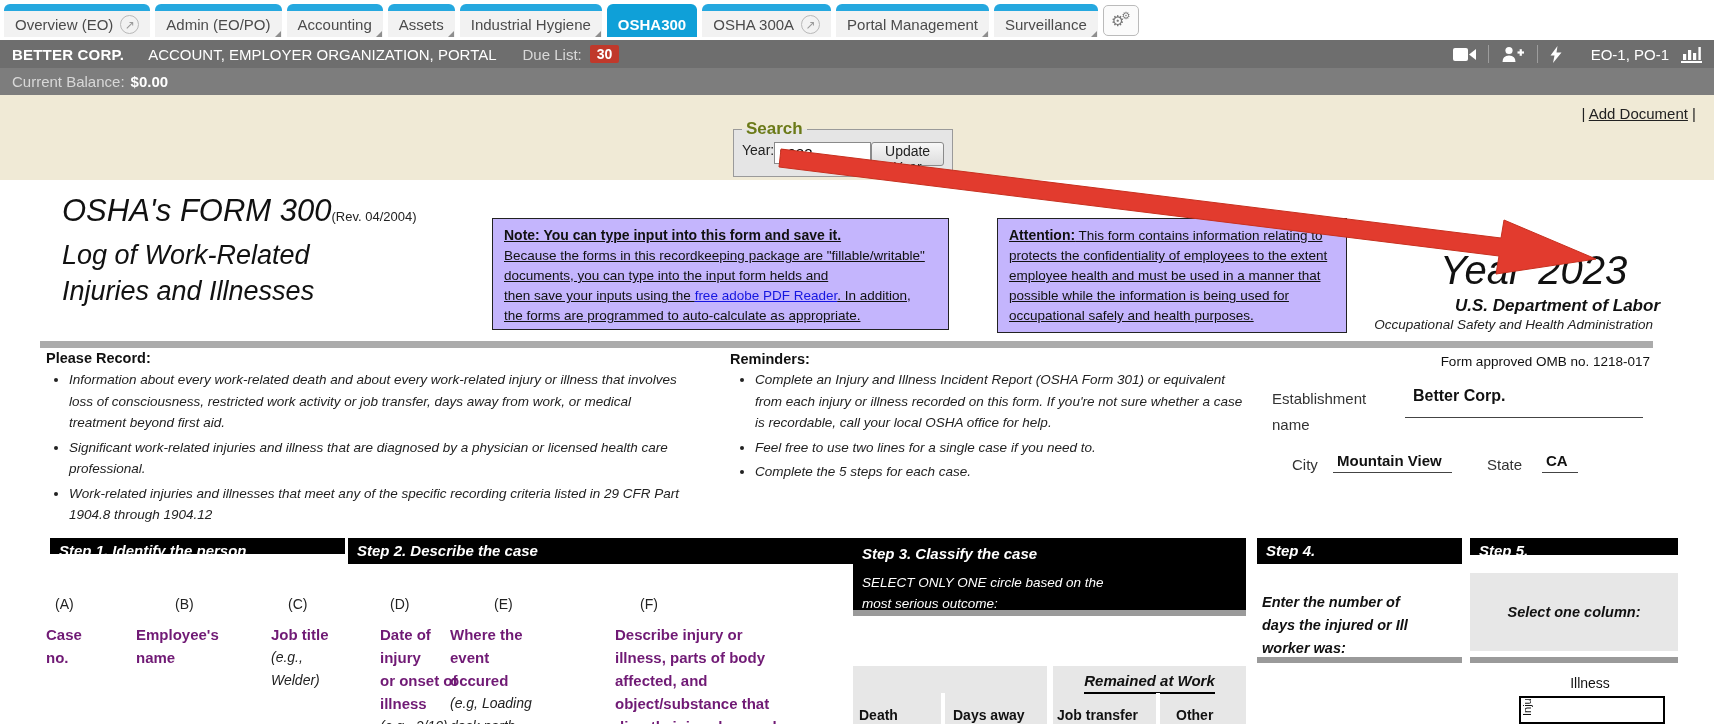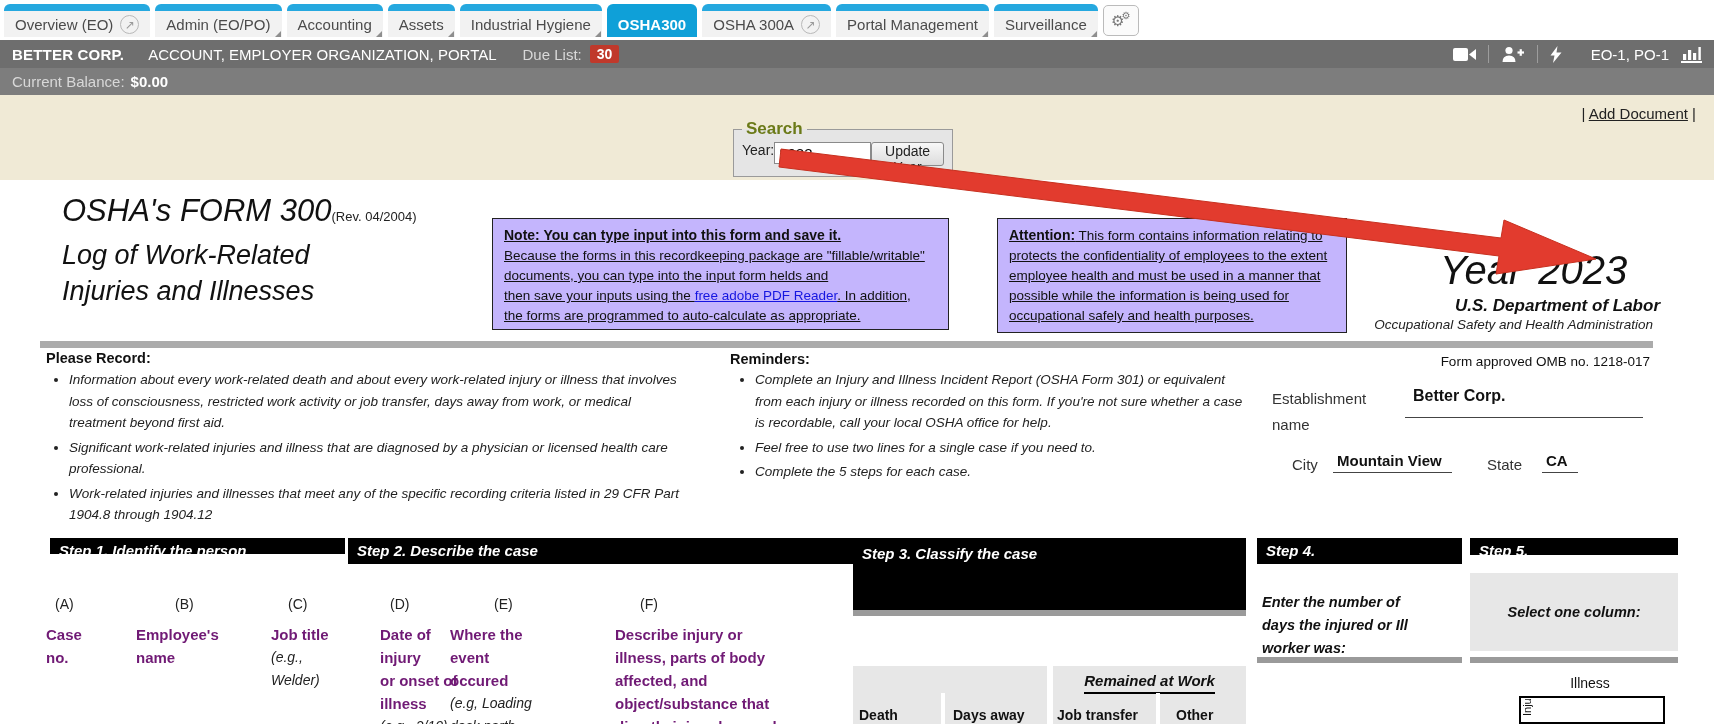--- a/index.html
+++ b/index.html
@@ -289,20 +289,24 @@
 
   <div class="abs cs-label" style="left:1292px; top:361px;">City</div>
   <div class="abs cs-value" style="left:1333px; top:357px;">Mountain View</div>
   <div class="abs cs-label" style="left:1487px; top:361px;">State</div>
   <div class="abs cs-value" style="left:1542px; top:357px;">CA</div>
 
   <div class="abs stepbar" style="left:50px; top:443px; width:295px; height:16px;">Step 1. Identify the person</div>
   <div class="abs stepbar" style="left:348px; top:443px; width:558px; height:26px;">Step 2. Describe the case</div>
   <div class="abs step3box" style="left:853px; top:443px; width:393px; height:72px;">
     <div class="t">Step 3. Classify the case</div>
+    <div class="n">
+      <div>SELECT ONLY ONE circle based on the</div>
+      <div>most serious outcome:</div>
+    </div>
   </div>
   <div class="abs graystrip" style="left:853px; top:515px; width:393px; height:6px;"></div>
   <div class="abs stepbar" style="left:1257px; top:443px; width:205px; height:26px;">Step 4.</div>
   <div class="abs stepbar" style="left:1470px; top:443px; width:208px; height:17px;">Step 5.</div>
 
   <div class="abs step4note" style="left:1262px; top:496px;">
     <div>Enter the number of</div>
     <div>days the injured or Ill</div>
     <div>worker was:</div>
   </div>

